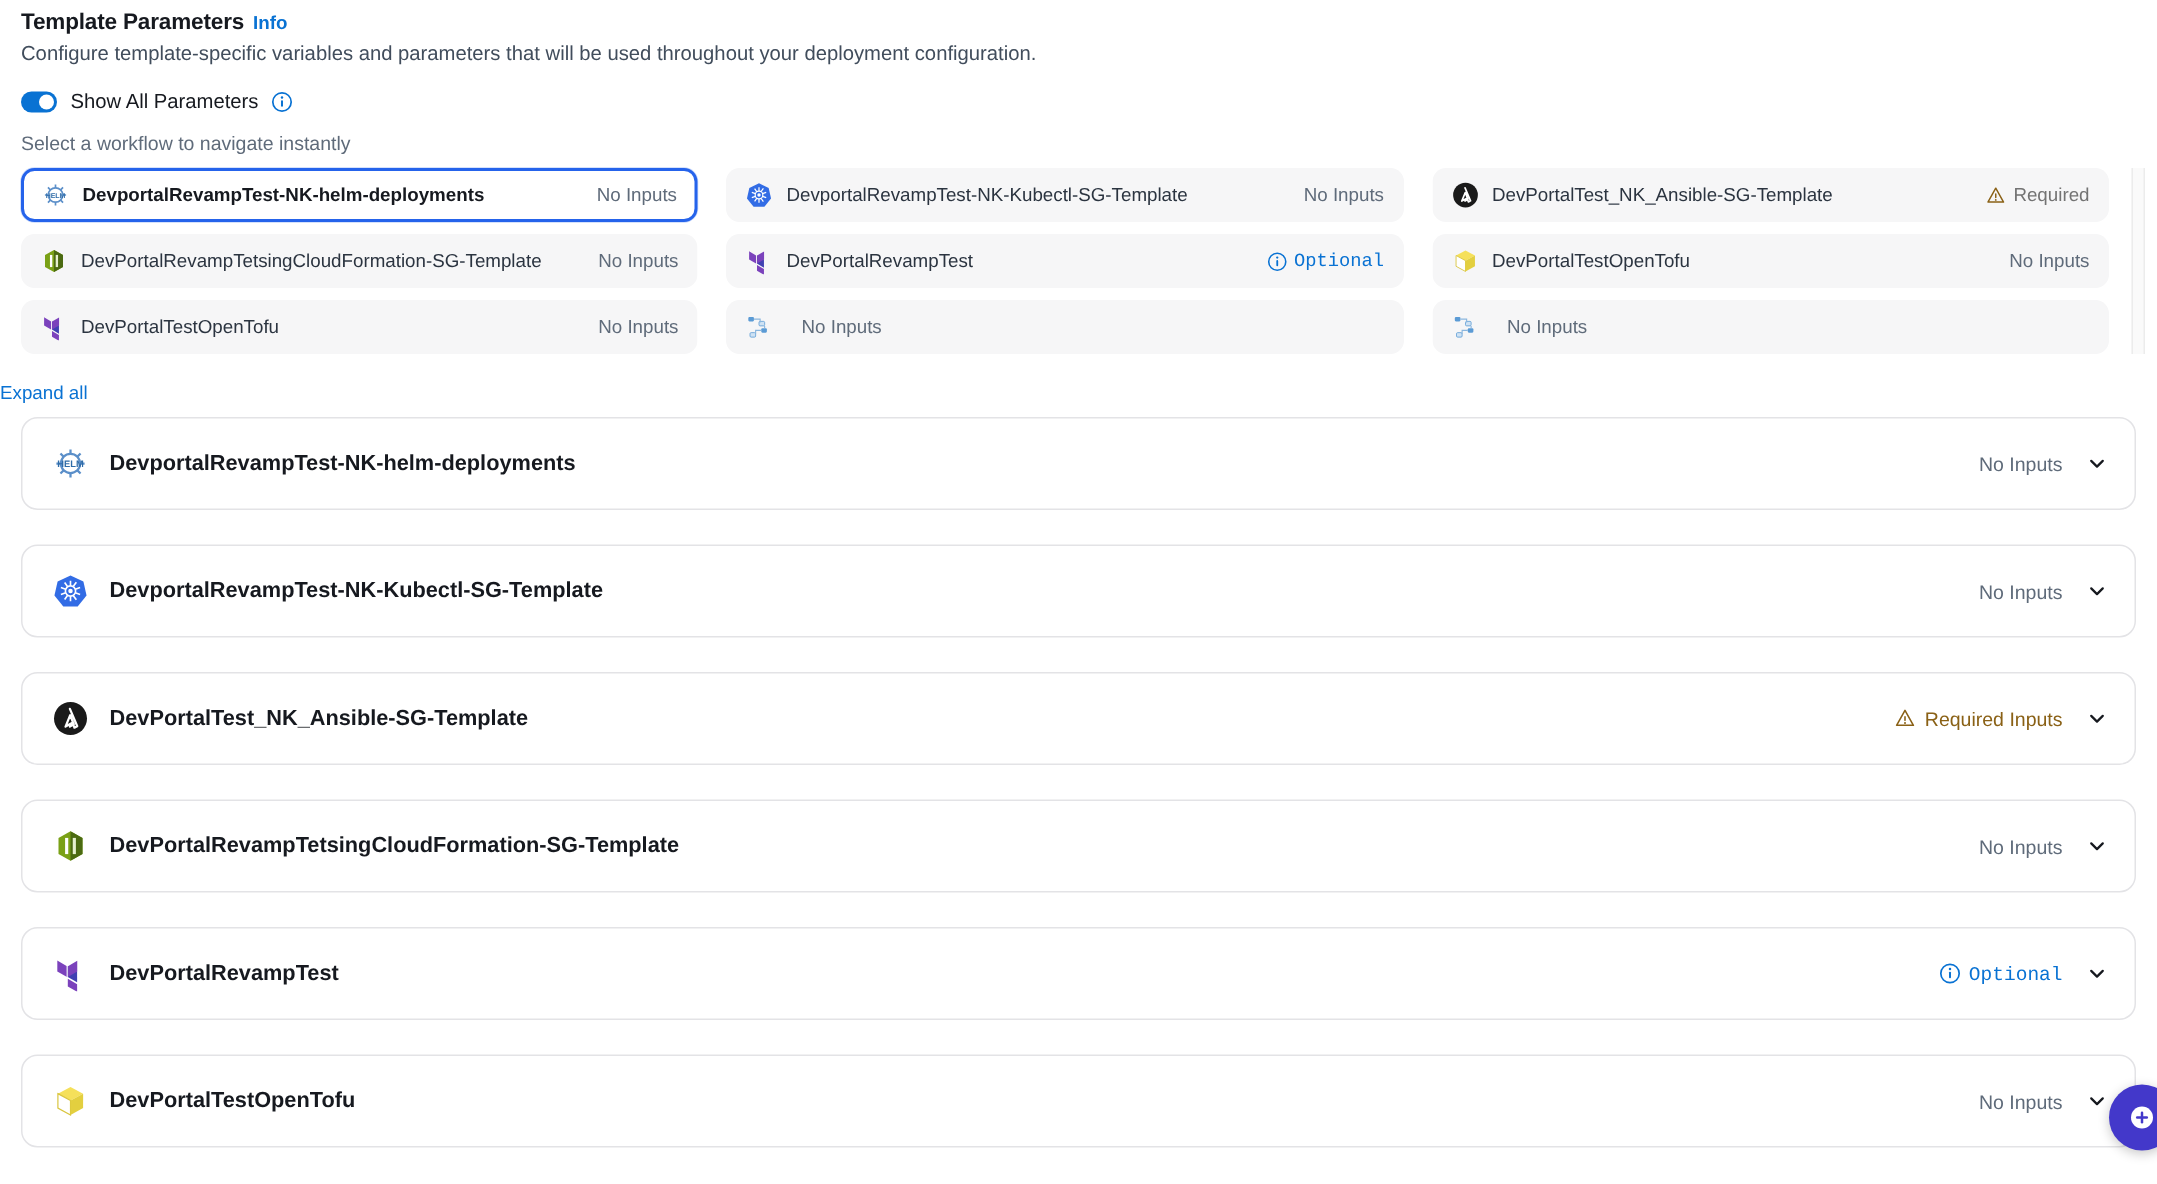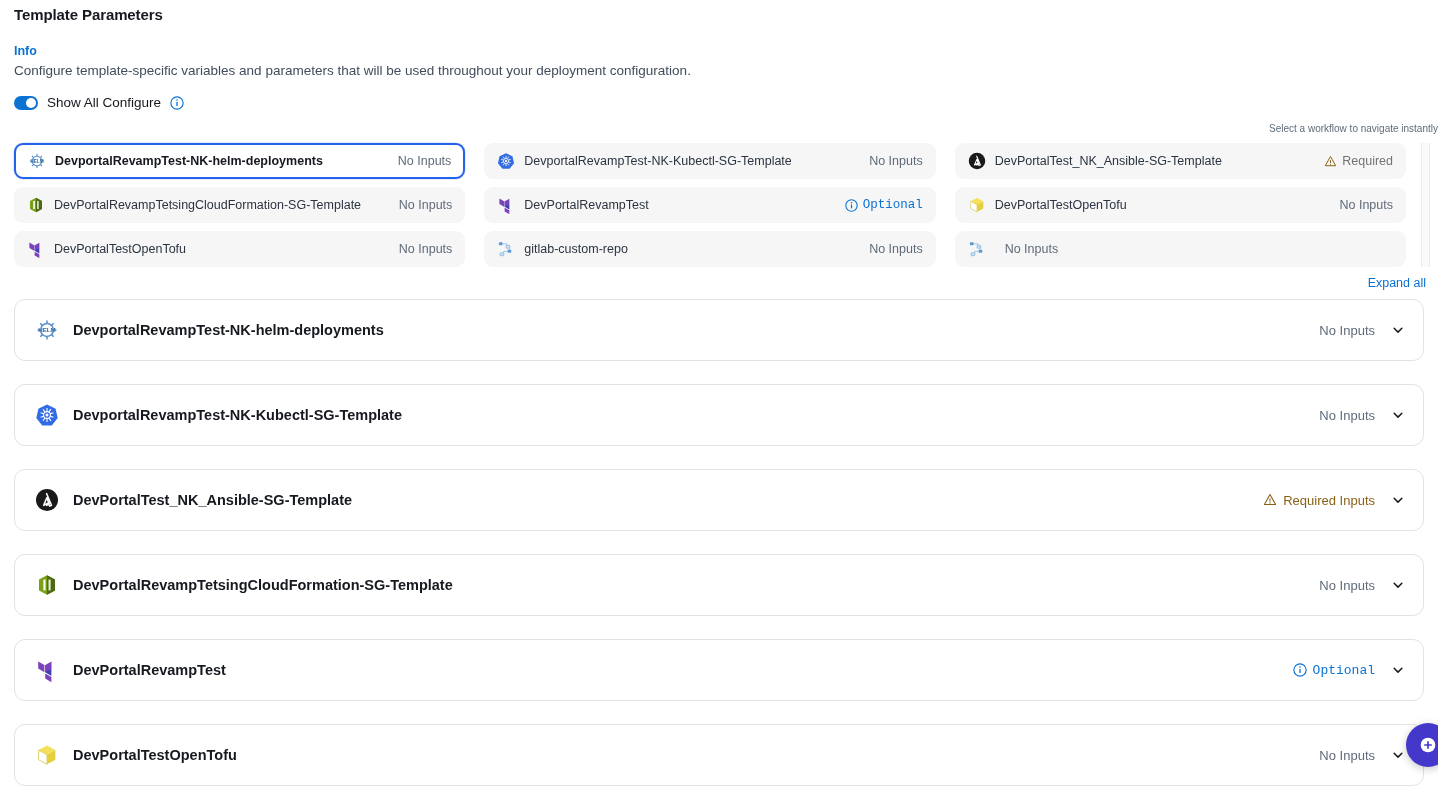--- a/index.html
+++ b/index.html
@@ -12,23 +12,22 @@
   }
   .page {
     position: relative;
     width: 1438px; height: 789px;
     background: #fff;
     overflow: hidden;
   }
 
   
   .hdr {
-    display: flex; align-items: flex-start; gap: 21px;
+    display: flex; align-items: center; gap: 6px;
     padding: 6px 0 0 14px;
-    flex-direction: column;
   }
   .hdr-title {
     font-size: 15px; font-weight: 700; color: #16191f; letter-spacing: -0.1px;
   }
   .hdr-info {
     font-size: 12.5px; font-weight: 700; color: #0972d3; cursor: pointer;
   }
   .hdr-desc {
     margin: 4px 0 0 14px;
     font-size: 13.5px; color: #414d5c; line-height: 1.35;
@@ -46,21 +45,21 @@
   .switch .knob {
     position: absolute; top: 2px; left: 12px;
     width: 10px; height: 10px; border-radius: 50%; background: #fff;
   }
   .toggle-label { font-size: 13.5px; color: #16191f; }
   .info-circle {
     width: 14px; height: 14px; flex: 0 0 auto; cursor: pointer;
   }
   .hint {
     margin: 13px 0 0 14px;
-    font-size: 10px; color: #5f6b7a; text-align: right;
+    font-size: 13px; color: #5f6b7a;
   }
 
   
   .chips-wrap {
     position: relative;
     margin: 9px 0 0 14px;
     width: 1416px;
     padding-right: 24px;
   }
   .chips {
@@ -104,22 +103,22 @@
     position: absolute; top: 0; right: 0;
     width: 9px; height: 124px;
     background: #fafafa;
     border-left: 1px solid #ececec;
     border-right: 1px solid #ececec;
     cursor: pointer;
   }
 
   
   .expand-row {
-    display: flex; justify-content: flex-end;
-    margin: 9px 12px 0 0;
+    display: flex; justify-content: flex-start;
+    margin: 19px 12px 0 0;
   }
   .expand-link {
     font-size: 12.5px; color: #0972d3; cursor: pointer;
   }
 
   
   .acc-list { margin: 9px 14px 0 14px; }
   .acc {
     display: flex; align-items: center;
     height: 62px;
@@ -160,21 +159,21 @@
   <div class="hdr">
     <span class="hdr-title">Template Parameters</span>
     <span class="hdr-info">Info</span>
   </div>
   <div class="hdr-desc">Configure template-specific variables and parameters that will be used throughout your deployment configuration.</div>
 
   <div class="toggle-row">
     <span class="switch">
         <span class="knob"></span>
       </span>
-    <span class="toggle-label">Show All Configure</span>
+    <span class="toggle-label">Show All Parameters</span>
     <span class="info-circle">
       <svg width="14" height="14" viewBox="0 0 16 16">
           <circle cx="8" cy="8" r="7" fill="none" stroke="#0972d3" stroke-width="1.3"></circle>
           <circle cx="8" cy="4.6" r="0.95" fill="#0972d3"></circle>
           <rect x="7.25" y="6.6" width="1.5" height="5" rx="0.7" fill="#0972d3"></rect>
         </svg>
     </span>
   </div>
   <div class="hint">Select a workflow to navigate instantly</div>
 
@@ -291,21 +290,20 @@
         <div class="chip">
           <span class="ico">
             <svg width="18" height="18" viewBox="0 0 24 24">
               <rect x="2.5" y="3" width="5" height="4" rx="1" fill="#5b9bd5"></rect>
               <rect x="12" y="7" width="5" height="4" rx="1" fill="#cfe2f3" stroke="#5b9bd5" stroke-width="0.7"></rect>
               <rect x="14" y="13" width="5" height="4" rx="1" fill="#5b9bd5"></rect>
               <rect x="4" y="17" width="5" height="4" rx="1" fill="#cfe2f3" stroke="#5b9bd5" stroke-width="0.7"></rect>
               <path d="M7.5 5h5.5v3M17 11v2M14 15H9v3" fill="none" stroke="#8ab6de" stroke-width="1"></path>
             </svg>
           </span>
-          <span class="nm">gitlab-custom-repo</span>
           <span class="st">
             <span>No Inputs</span>
           </span>
         </div>
         <div class="chip">
           <span class="ico">
             <svg width="18" height="18" viewBox="0 0 24 24">
               <rect x="2.5" y="3" width="5" height="4" rx="1" fill="#5b9bd5"></rect>
               <rect x="12" y="7" width="5" height="4" rx="1" fill="#cfe2f3" stroke="#5b9bd5" stroke-width="0.7"></rect>
               <rect x="14" y="13" width="5" height="4" rx="1" fill="#5b9bd5"></rect>

